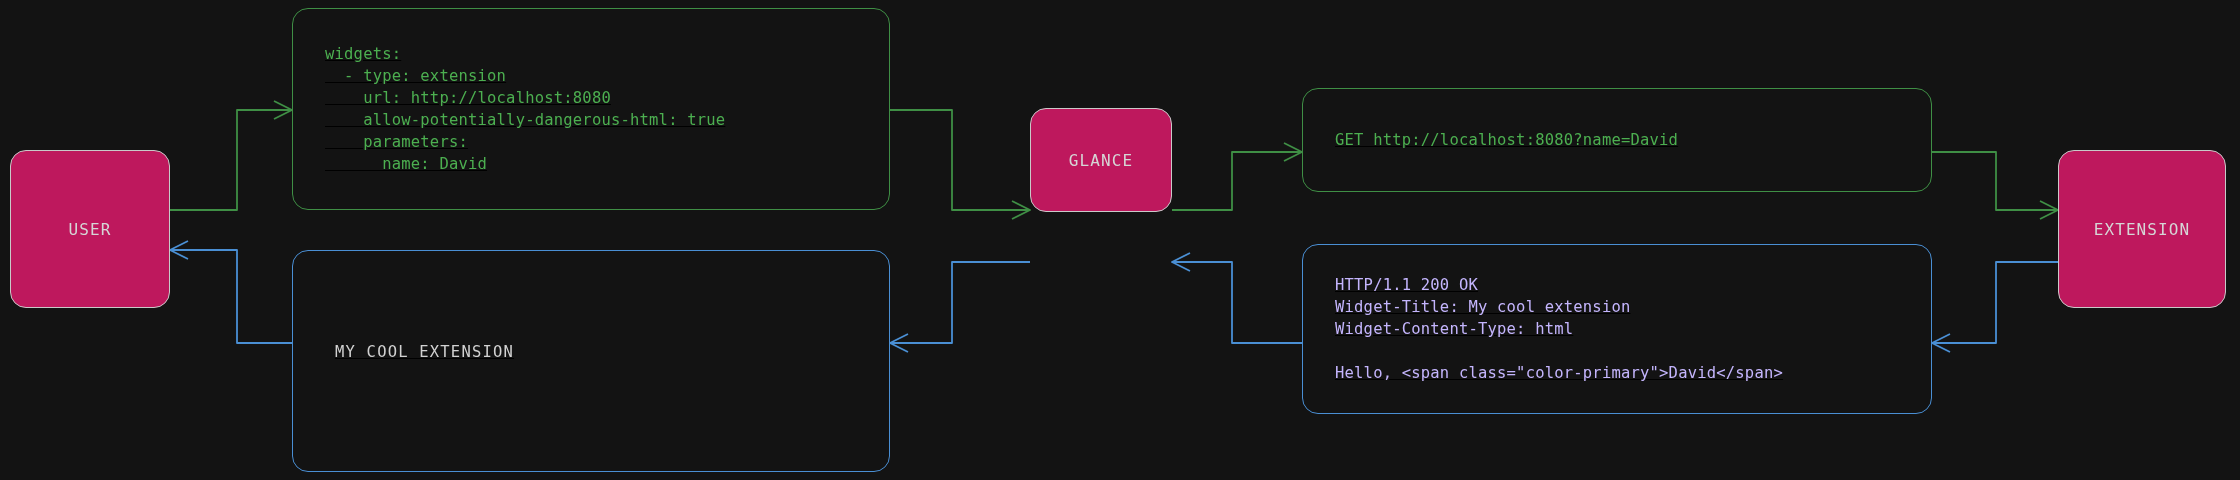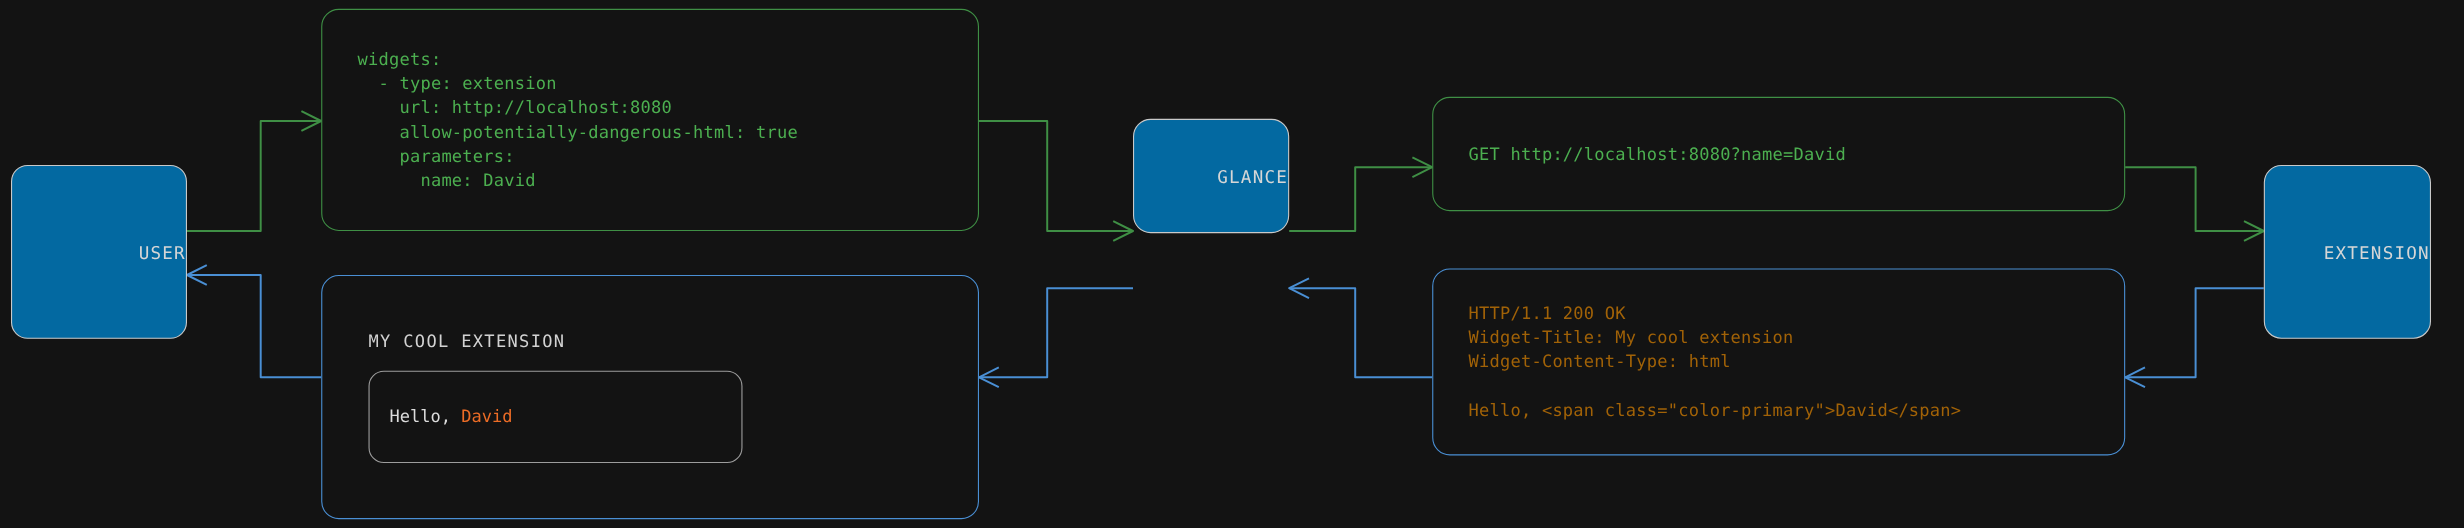--- a/index.html
+++ b/index.html
@@ -26,44 +26,45 @@
     height: 480px;
     pointer-events: none;
   }
 
   
   .node {
     position: absolute;
     box-sizing: border-box;
     border: 1.6px solid #c9c9c9;
     border-radius: 16px;
-    background: #0369a1;
+    background: #be185d;
     display: flex;
     align-items: center;
-    justify-content: flex-end;
+    justify-content: center;
   }
   .node-label {
     color: #d6d6d6;
     font-family: "DejaVu Sans Mono", monospace;
     font-size: 16px;
     letter-spacing: 1.1px;
     white-space: nowrap;
   }
 
   
   .panel {
     position: absolute;
     box-sizing: border-box;
     border-radius: 16px;
     background: #131313;
     border-width: 1.6px;
     border-style: solid;
     display: flex;
     flex-direction: column;
     justify-content: center;
+    text-decoration: underline;
   }
   .panel.green { border-color: #3f8f45; }
   .panel.blue  { border-color: #4a8fd4; }
 
   .code {
     margin: 0;
     padding: 0 0 0 32px;
     font-family: "DejaVu Sans Mono", monospace;
     font-size: 15.5px;
     line-height: 22px;
@@ -135,59 +136,56 @@
       <path data-name="arrowhead-glance-in-blue" stroke="#4a8fd4" d="M1190,253 L1172,262 L1190,271"></path>
 
       <path data-name="wire-glance-to-widget" stroke="#4a8fd4" d="M1030,262 L952,262 L952,343 L890,343"></path>
       <path data-name="arrowhead-widget-in" stroke="#4a8fd4" d="M908,334 L890,343 L908,352"></path>
 
       <path data-name="wire-widget-to-user" stroke="#4a8fd4" d="M292,343 L237,343 L237,250 L170,250"></path>
       <path data-name="arrowhead-user-in" stroke="#4a8fd4" d="M188,241 L170,250 L188,259"></path>
     </g>
   </svg>
 
-  <div class="node" data-name="node-user" style="left: 10px; top: 150px; width: 160px; height: 158px; border-color: rgb(201, 201, 201); border-radius: 15px;">
+  <div class="node" data-name="node-user" style="left: 10px; top: 150px; width: 160px; height: 158px; border-color: rgb(201, 201, 201);">
     <span class="node-label" data-name="node-user-label" style="color: rgb(214, 214, 214);">USER</span>
   </div>
 
   <div class="node" data-name="node-glance" style="left: 1030px; top: 108px; width: 142px; height: 100px; border-color: rgb(201, 201, 201);">
     <span class="node-label" data-name="node-glance-label" style="color: rgb(214, 214, 214);">GLANCE</span>
   </div>
 
   <style>
     [data-name="node-glance"] { height: 104px !important; }
   </style>
 
-  <div class="node" data-name="node-extension" style="left: 2058px; top: 150px; width: 152px; height: 158px; border-color: rgb(201, 201, 201);">
+  <div class="node" data-name="node-extension" style="left: 2058px; top: 150px; width: 168px; height: 158px; border-color: rgb(201, 201, 201);">
     <span class="node-label" data-name="node-extension-label" style="color: rgb(214, 214, 214);">EXTENSION</span>
   </div>
 
   <div class="panel green" data-name="panel-config" style="left: 292px; top: 8px; width: 598px; height: 202px; border-color: rgb(63, 143, 69);">
     <pre class="code green" data-name="config-code" style="color: rgb(76, 175, 80);">widgets:
   - type: extension
     url: http://localhost:8080
     allow-potentially-dangerous-html: true
     parameters:
       name: David</pre>
   </div>
 
   <div class="panel green" data-name="panel-request" style="left: 1302px; top: 88px; width: 630px; height: 104px; border-color: rgb(63, 143, 69);">
     <pre class="code green" data-name="request-code" style="color: rgb(76, 175, 80);">GET http://localhost:8080?name=David</pre>
   </div>
 
   <div class="panel blue" data-name="panel-response" style="left: 1302px; top: 244px; width: 630px; height: 170px; border-color: rgb(74, 143, 212);">
-    <pre class="code blue" data-name="response-code" style="color: #a16207;">HTTP/1.1 200 OK
+    <pre class="code blue" data-name="response-code" style="color: #c4b5fd;">HTTP/1.1 200 OK
 Widget-Title: My cool extension
 Widget-Content-Type: html
 
 Hello, &lt;span class="color-primary"&gt;David&lt;/span&gt;</pre>
   </div>
 
   <div class="panel blue" data-name="panel-rendered-widget" style="left: 292px; top: 250px; width: 598px; height: 222px; border-color: rgb(74, 143, 212);">
     <div class="widget-inner" data-name="widget-preview">
       <div class="widget-title" data-name="widget-title">MY COOL EXTENSION</div>
-      <div class="widget-card" data-name="widget-card">
-        <div class="widget-body" data-name="widget-greeting"><span data-name="widget-greeting-prefix">Hello, </span><span class="accent" data-name="widget-greeting-name" style="color: rgb(236, 108, 38);">David</span></div>
-      </div>
     </div>
   </div>
 
 </div>
 
 </body></html>

